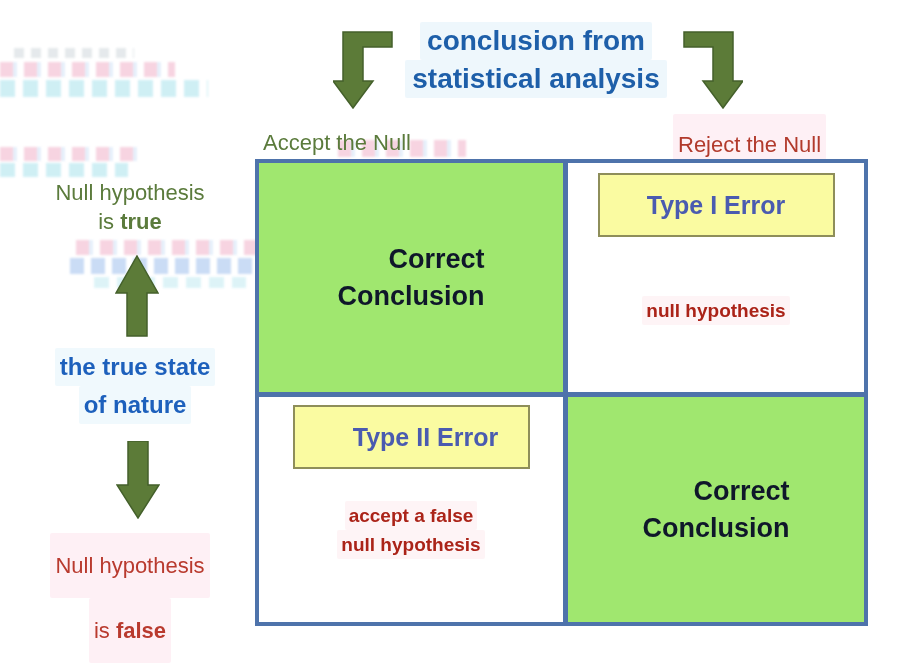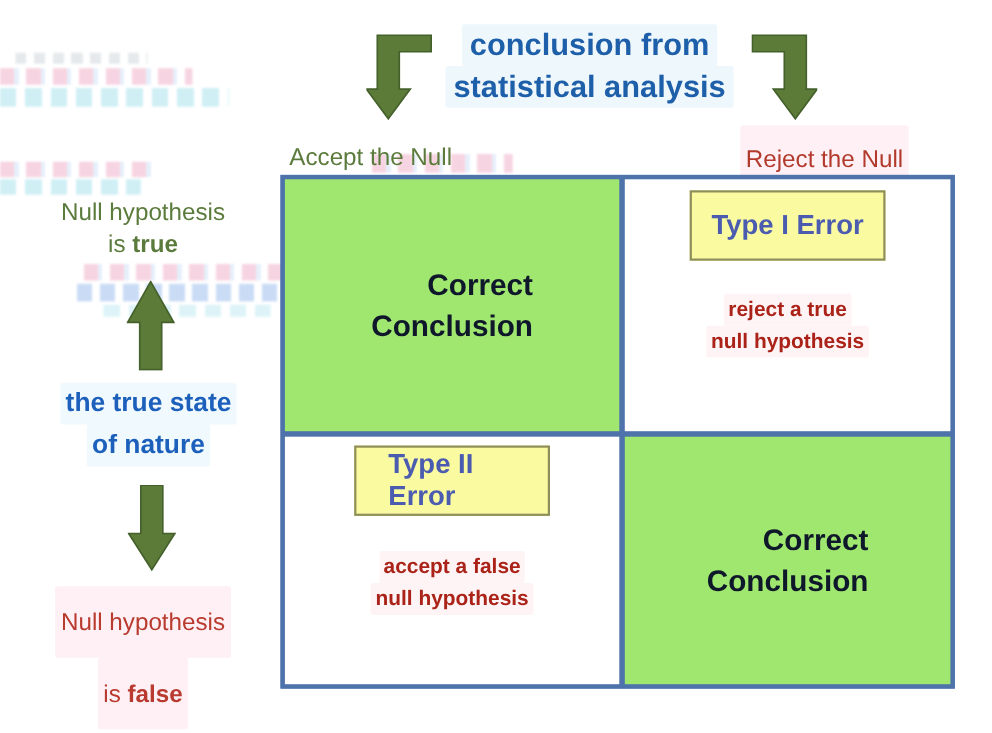--- a/index.html
+++ b/index.html
@@ -43,21 +43,21 @@
     left:255px; top:159px; width:613px; height:467px; box-sizing:border-box;
     border:4px solid #4E73AB; background:#4E73AB;
     display:grid; grid-template-columns:304px 1fr; grid-template-rows:229px 1fr; gap:5px;
   }
   .cell { display:flex; flex-direction:column; align-items:center; }
   .cell-green { background:#A0E76F; justify-content:center; }
   .cell-white { background:#ffffff; }
   .cc-text { text-align:right; font-weight:bold; font-size:27px; line-height:37px; color:#0f172a; }
   .cc-text .line { display:block; }
   .error-box {
-    width:178px; height:64px; box-sizing:border-box;
+    width:237px; height:64px; box-sizing:border-box;
     background:#FAFBA1; border:2px solid #8E8E5A;
     display:flex; align-items:center; justify-content:center;
     font-weight:bold; font-size:25px; color:#4A5BB0;
   }
   .box-t1 { margin-top:10px; }
   .box-t2 { margin-top:8px;padding-left:29px; }
   .desc { text-align:center; font-weight:bold; font-size:19px; line-height:29px; color:#AB2318; }
   .desc-t1 { margin-top:30px; }
   .desc-t2 { margin-top:32px; }
   .desc .halo-pink { padding:0 4px; background:rgba(253,230,236,0.45); }
@@ -135,21 +135,21 @@
         <span class="line">Correct</span>
         <span class="line">Conclusion</span>
       </div>
     </div>
 
     <div class="cell cell-white">
       <div class="error-box box-t1">
         <span>Type I Error</span>
       </div>
       <div class="desc desc-t1">
-        <span class="halo-pink">reject a true</span><br>
+        <br>
         <span class="halo-pink">null hypothesis</span>
       </div>
     </div>
 
     <div class="cell cell-white">
       <div class="error-box box-t2">
         <span>Type II Error</span>
       </div>
       <div class="desc desc-t2">
         <span class="halo-pink">accept a false</span><br>

